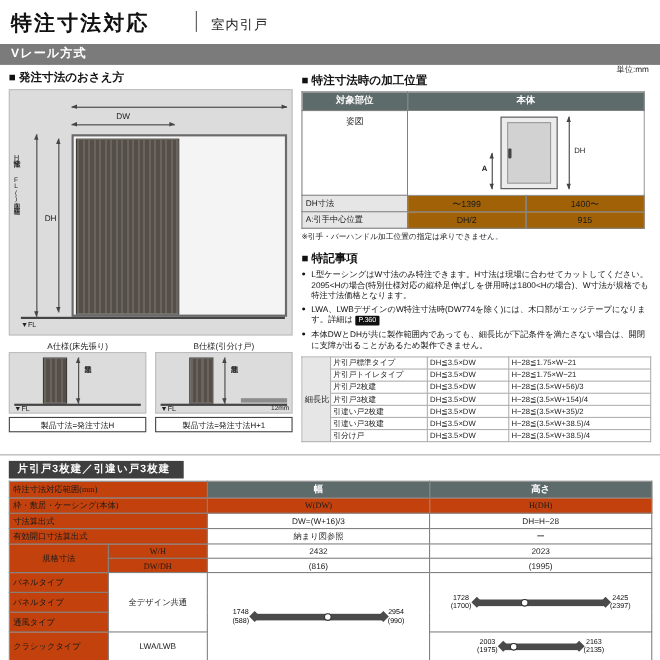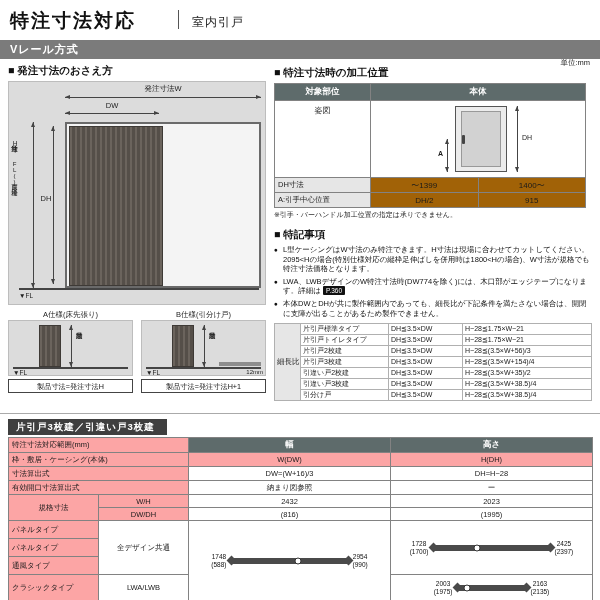--- a/index.html
+++ b/index.html
@@ -60,21 +60,21 @@
   .stable { border-collapse:collapse; table-layout:fixed; width:318px; margin-top:5px; font-size:7px; }
   .stable td { border:1px solid #b0b0b0; height:11px; padding:0 2px; white-space:nowrap; overflow:hidden; }
   .stable .sl { background:#e6e6e6; text-align:center; font-size:7.5px; }
 
   
   .botrule { position:absolute; left:0; right:0; top:413px; height:1px; background:#aaa; }
   .botsec { position:absolute; left:8px; top:416px; width:584px; }
   .botlabel { display:inline-block; background:#3f3f3f; color:#fff; font-size:9.5px; font-weight:bold; padding:2px 12px 2px 8px; height:16px; line-height:12px; letter-spacing:1px; }
   .btable { border-collapse:collapse; table-layout:fixed; width:584px; margin-top:2px; font-size:7.5px; }
   .btable td { border:1px solid #828282; padding:0 3px; vertical-align:middle; background:#fff; }
-  .btable .bg { background:#fca5a5; }
+  .btable .bg { background:#c2410c;font-family:Liberation Serif, serif; }
   .btable .dkh { background:#5e6b6b; color:#fff; text-align:center; font-size:8.5px; font-weight:bold; }
   .btable .ctr { text-align:center; }
   tr.r1 td{height:15px} tr.r2 td{height:14px} tr.r3 td{height:14px} tr.r4 td{height:14px}
   tr.r5 td{height:13px} tr.r6 td{height:13px} tr.r7 td{height:18px} tr.r8 td{height:18px}
   tr.r9 td{height:18px} tr.r10 td{height:26px}
   .barcell { padding:0 !important; }
   .bar-wrap { display:flex; align-items:center; justify-content:center; gap:4px; height:100%; padding:0 4px; }
   .bar-num { display:flex; flex-direction:column; align-items:center; font-size:6.5px; line-height:1.15; color:#111; }
   .bar { position:relative; flex:1; max-width:118px; height:6px; background:#4a4a4a; }
   .bar::before, .bar::after { content:""; position:absolute; top:50%; width:7px; height:7px; margin-top:-3.5px; background:#4a4a4a; transform:rotate(45deg); }
@@ -92,21 +92,20 @@
     <span class="hdr-sub">室内引戸</span>
   </div>
   <div class="graybar">
     <span>Vレール方式</span>
   </div>
 
   <div class="leftcol">
     <div class="sec-h">■ 発注寸法のおさえ方</div>
 
     <div class="diag1">
-      <div class="dim-text" style="left:56px; top:2px; width:196px;">発注寸法W</div>
       <div class="dlh" style="left:56px; top:15px; width:196px;"></div>
       <div class="dim-text" style="left:56px; top:19px; width:94px;">DW</div>
       <div class="dlh" style="left:56px; top:31px; width:94px;"></div>
 
       <div class="vtext" style="position:absolute; left:2px; top:58px; height:130px;">
         <span>発注寸法H:</span>
         <span class="small">FL(床面)〜枠上端</span>
       </div>
       <div class="dlv" style="left:24px; top:40px; height:166px;"></div>
       <div class="dlv" style="left:44px; top:44px; height:158px;"></div>

